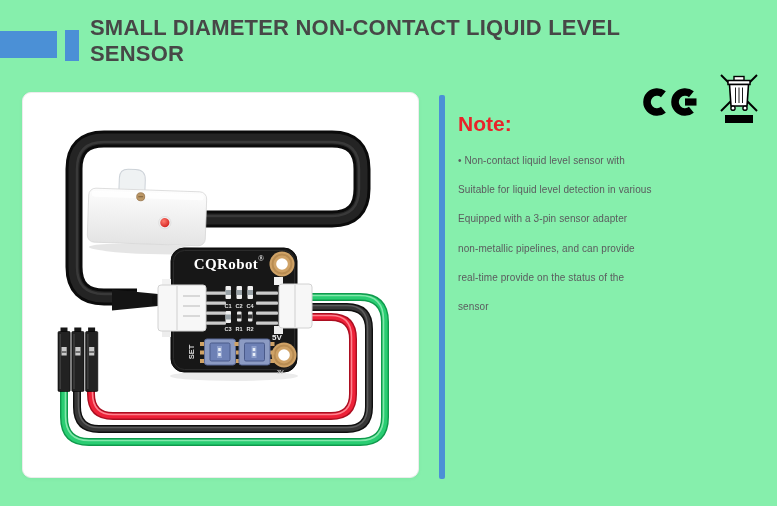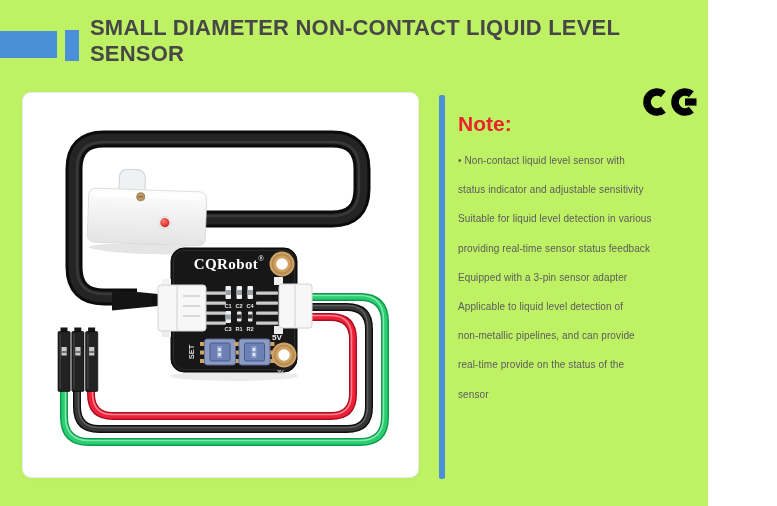--- a/index.html
+++ b/index.html
@@ -1,16 +1,16 @@
 <!DOCTYPE html>
 <html><head>
 <meta charset="utf-8">
 <style>
   html,body{margin:0;padding:0;background:#ffffff;}
-  .page{position:relative;width:708px;height:506px;background:#bef264;overflow:hidden;
+  .page{position:relative;width:777px;height:506px;background:#86efac;overflow:hidden;
         font-family:"Liberation Sans", sans-serif;}
   
   .accent-bar-large{position:absolute;left:0;top:31px;width:57px;height:27px;background:#4b90d6;}
   .accent-bar-small{position:absolute;left:65px;top:30px;width:14px;height:31px;background:#4b90d6;}
   .page-title{position:absolute;left:90px;top:15px;width:620px;font-size:22px;font-weight:bold;
               color:#474747;line-height:25.5px;letter-spacing:0.2px;}
   
   .ce-svg{position:absolute;left:641px;top:82px;}
   .weee-svg{position:absolute;left:717px;top:70px;}
   
@@ -228,23 +228,20 @@
         <rect x="89.1" y="347" width="5.2" height="8.5" fill="#c9c9c9"></rect>
         <rect x="89.1" y="351" width="5.2" height="2" fill="#707070"></rect>
       </g>
     </g>
   </svg>
 
   <div class="note-divider"></div>
   <div class="note-heading">Note:</div>
   <div class="note-text">
     <div class="note-line">•  Non-contact liquid level sensor with</div>
-    <div class="note-line">status indicator and adjustable sensitivity</div>
     <div class="note-line">Suitable for liquid level detection in various</div>
-    <div class="note-line">providing real-time sensor status feedback</div>
     <div class="note-line">Equipped with a 3-pin sensor adapter</div>
-    <div class="note-line">Applicable to liquid level detection of</div>
     <div class="note-line">non-metallic pipelines, and can provide</div>
     <div class="note-line">real-time provide on the status of the</div>
     <div class="note-line">sensor</div>
   </div>
 
 </div>
 
 </body></html>

